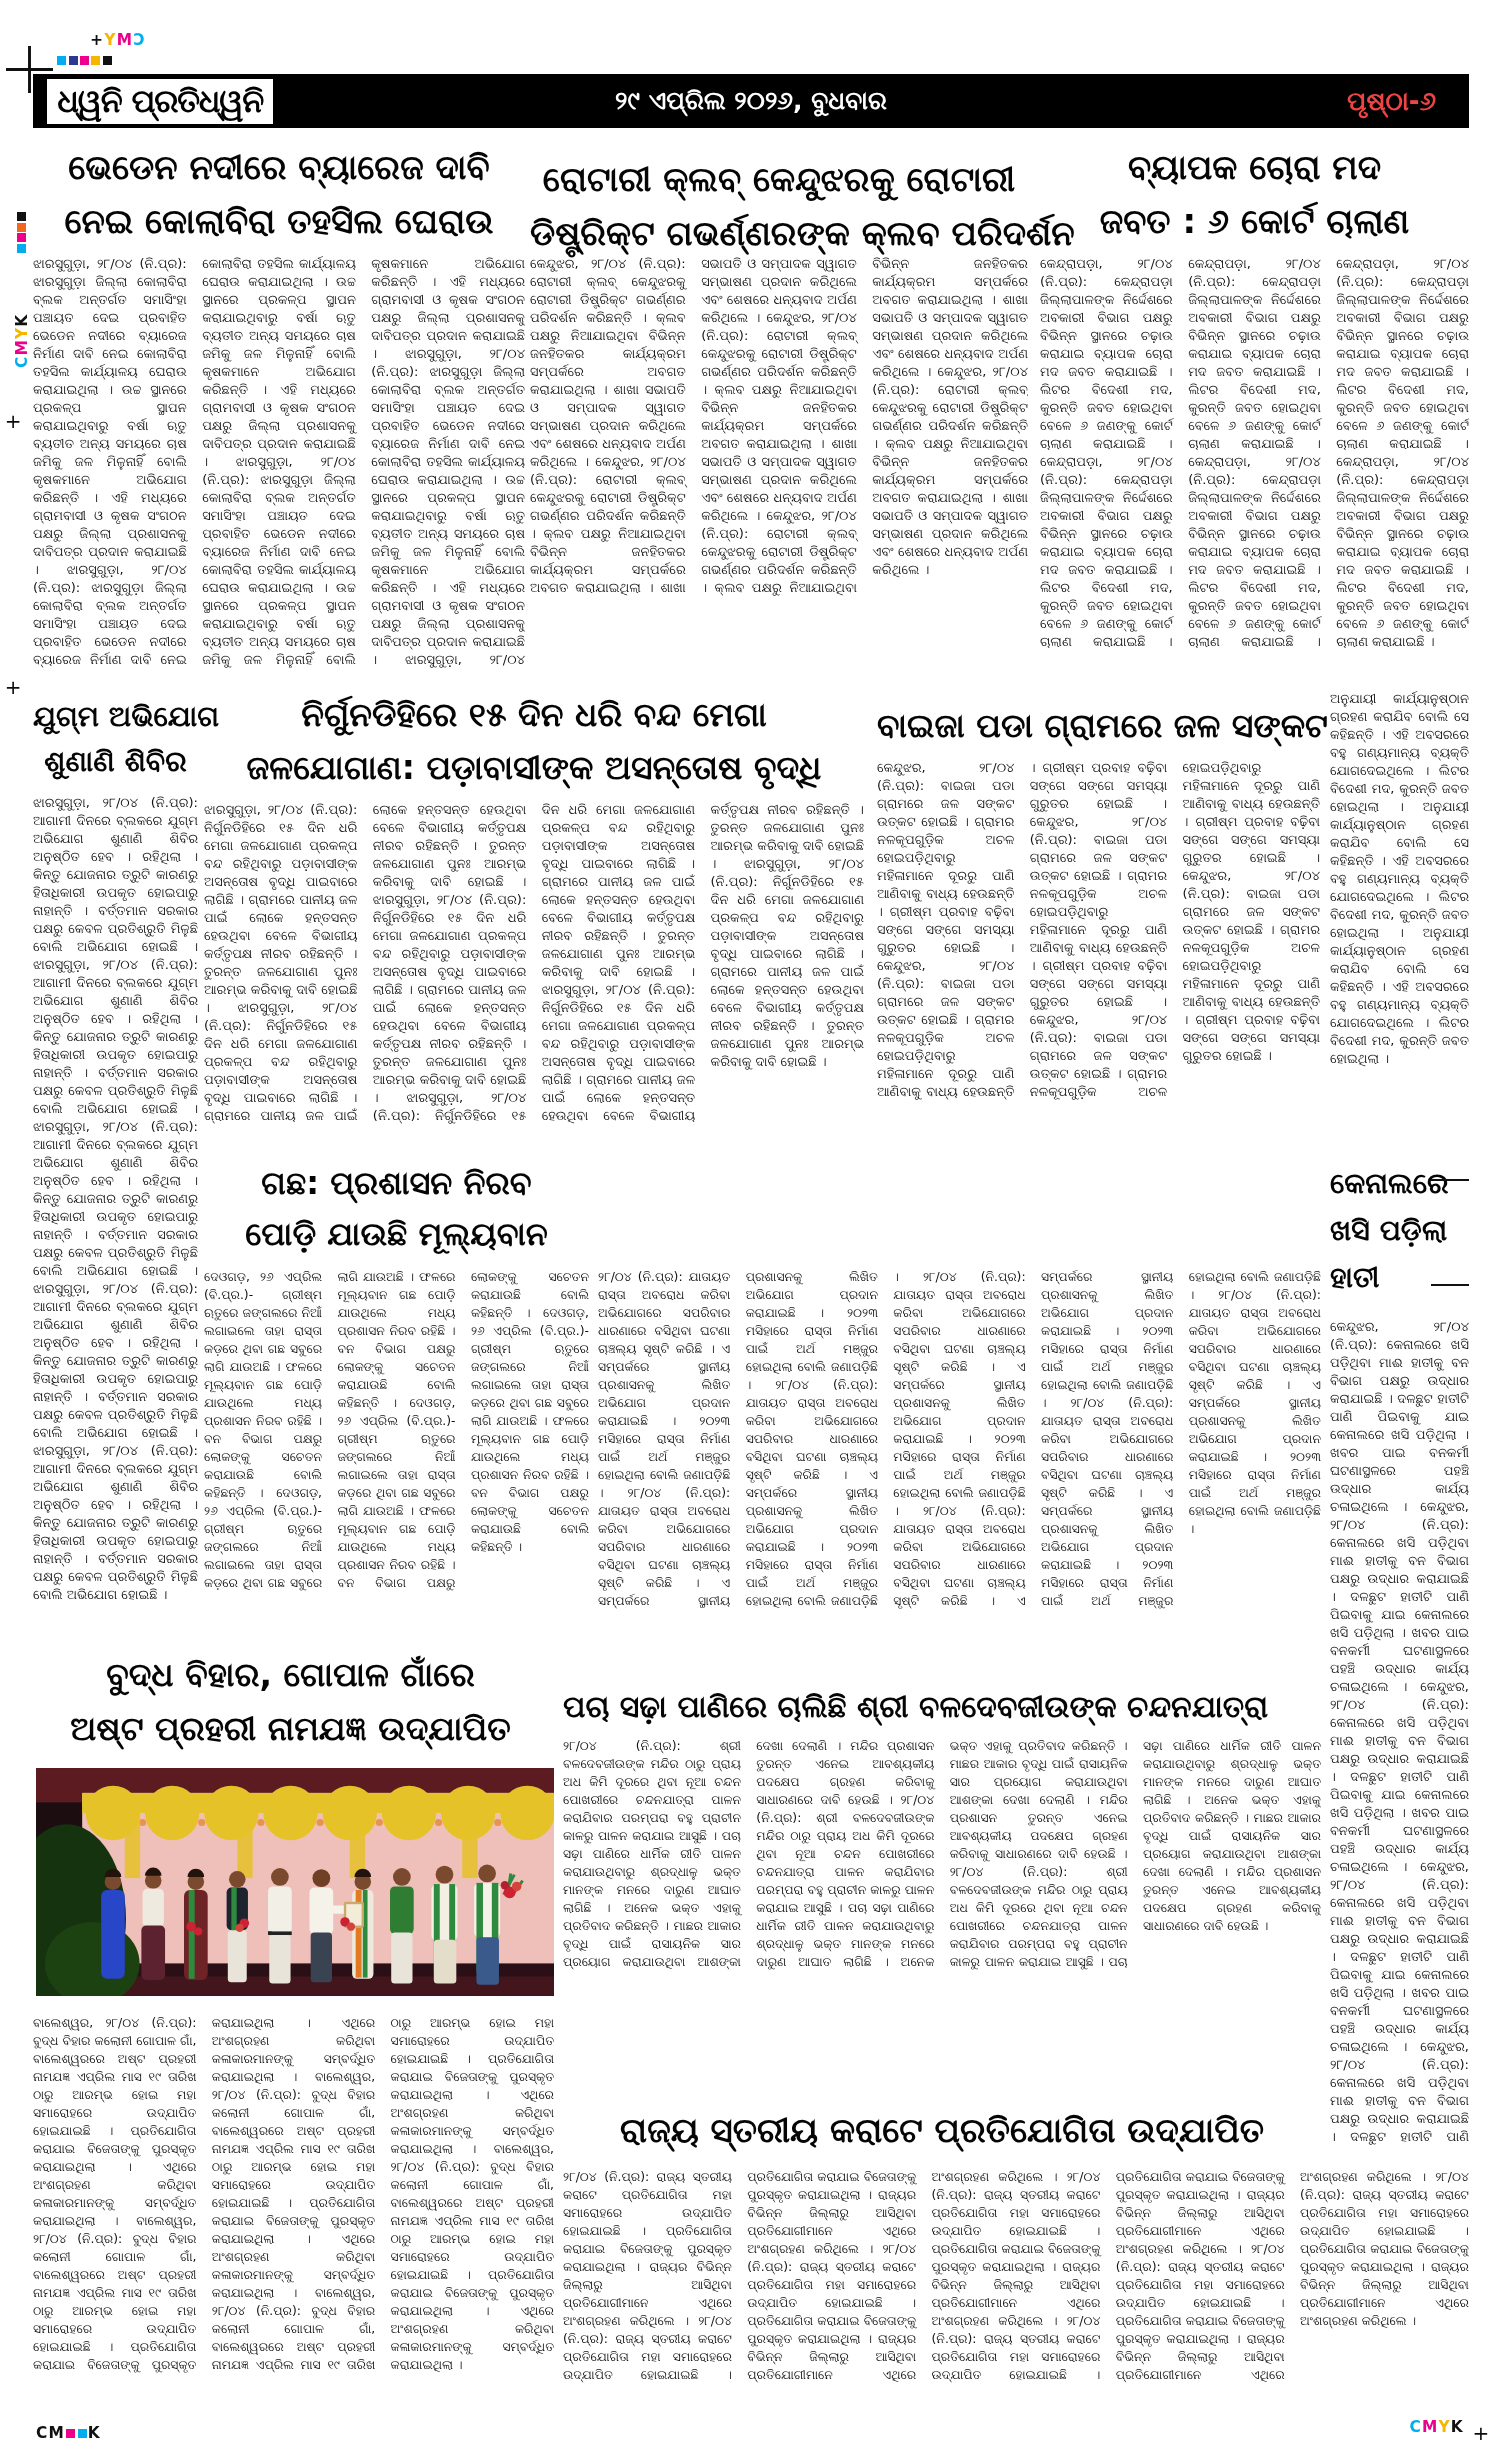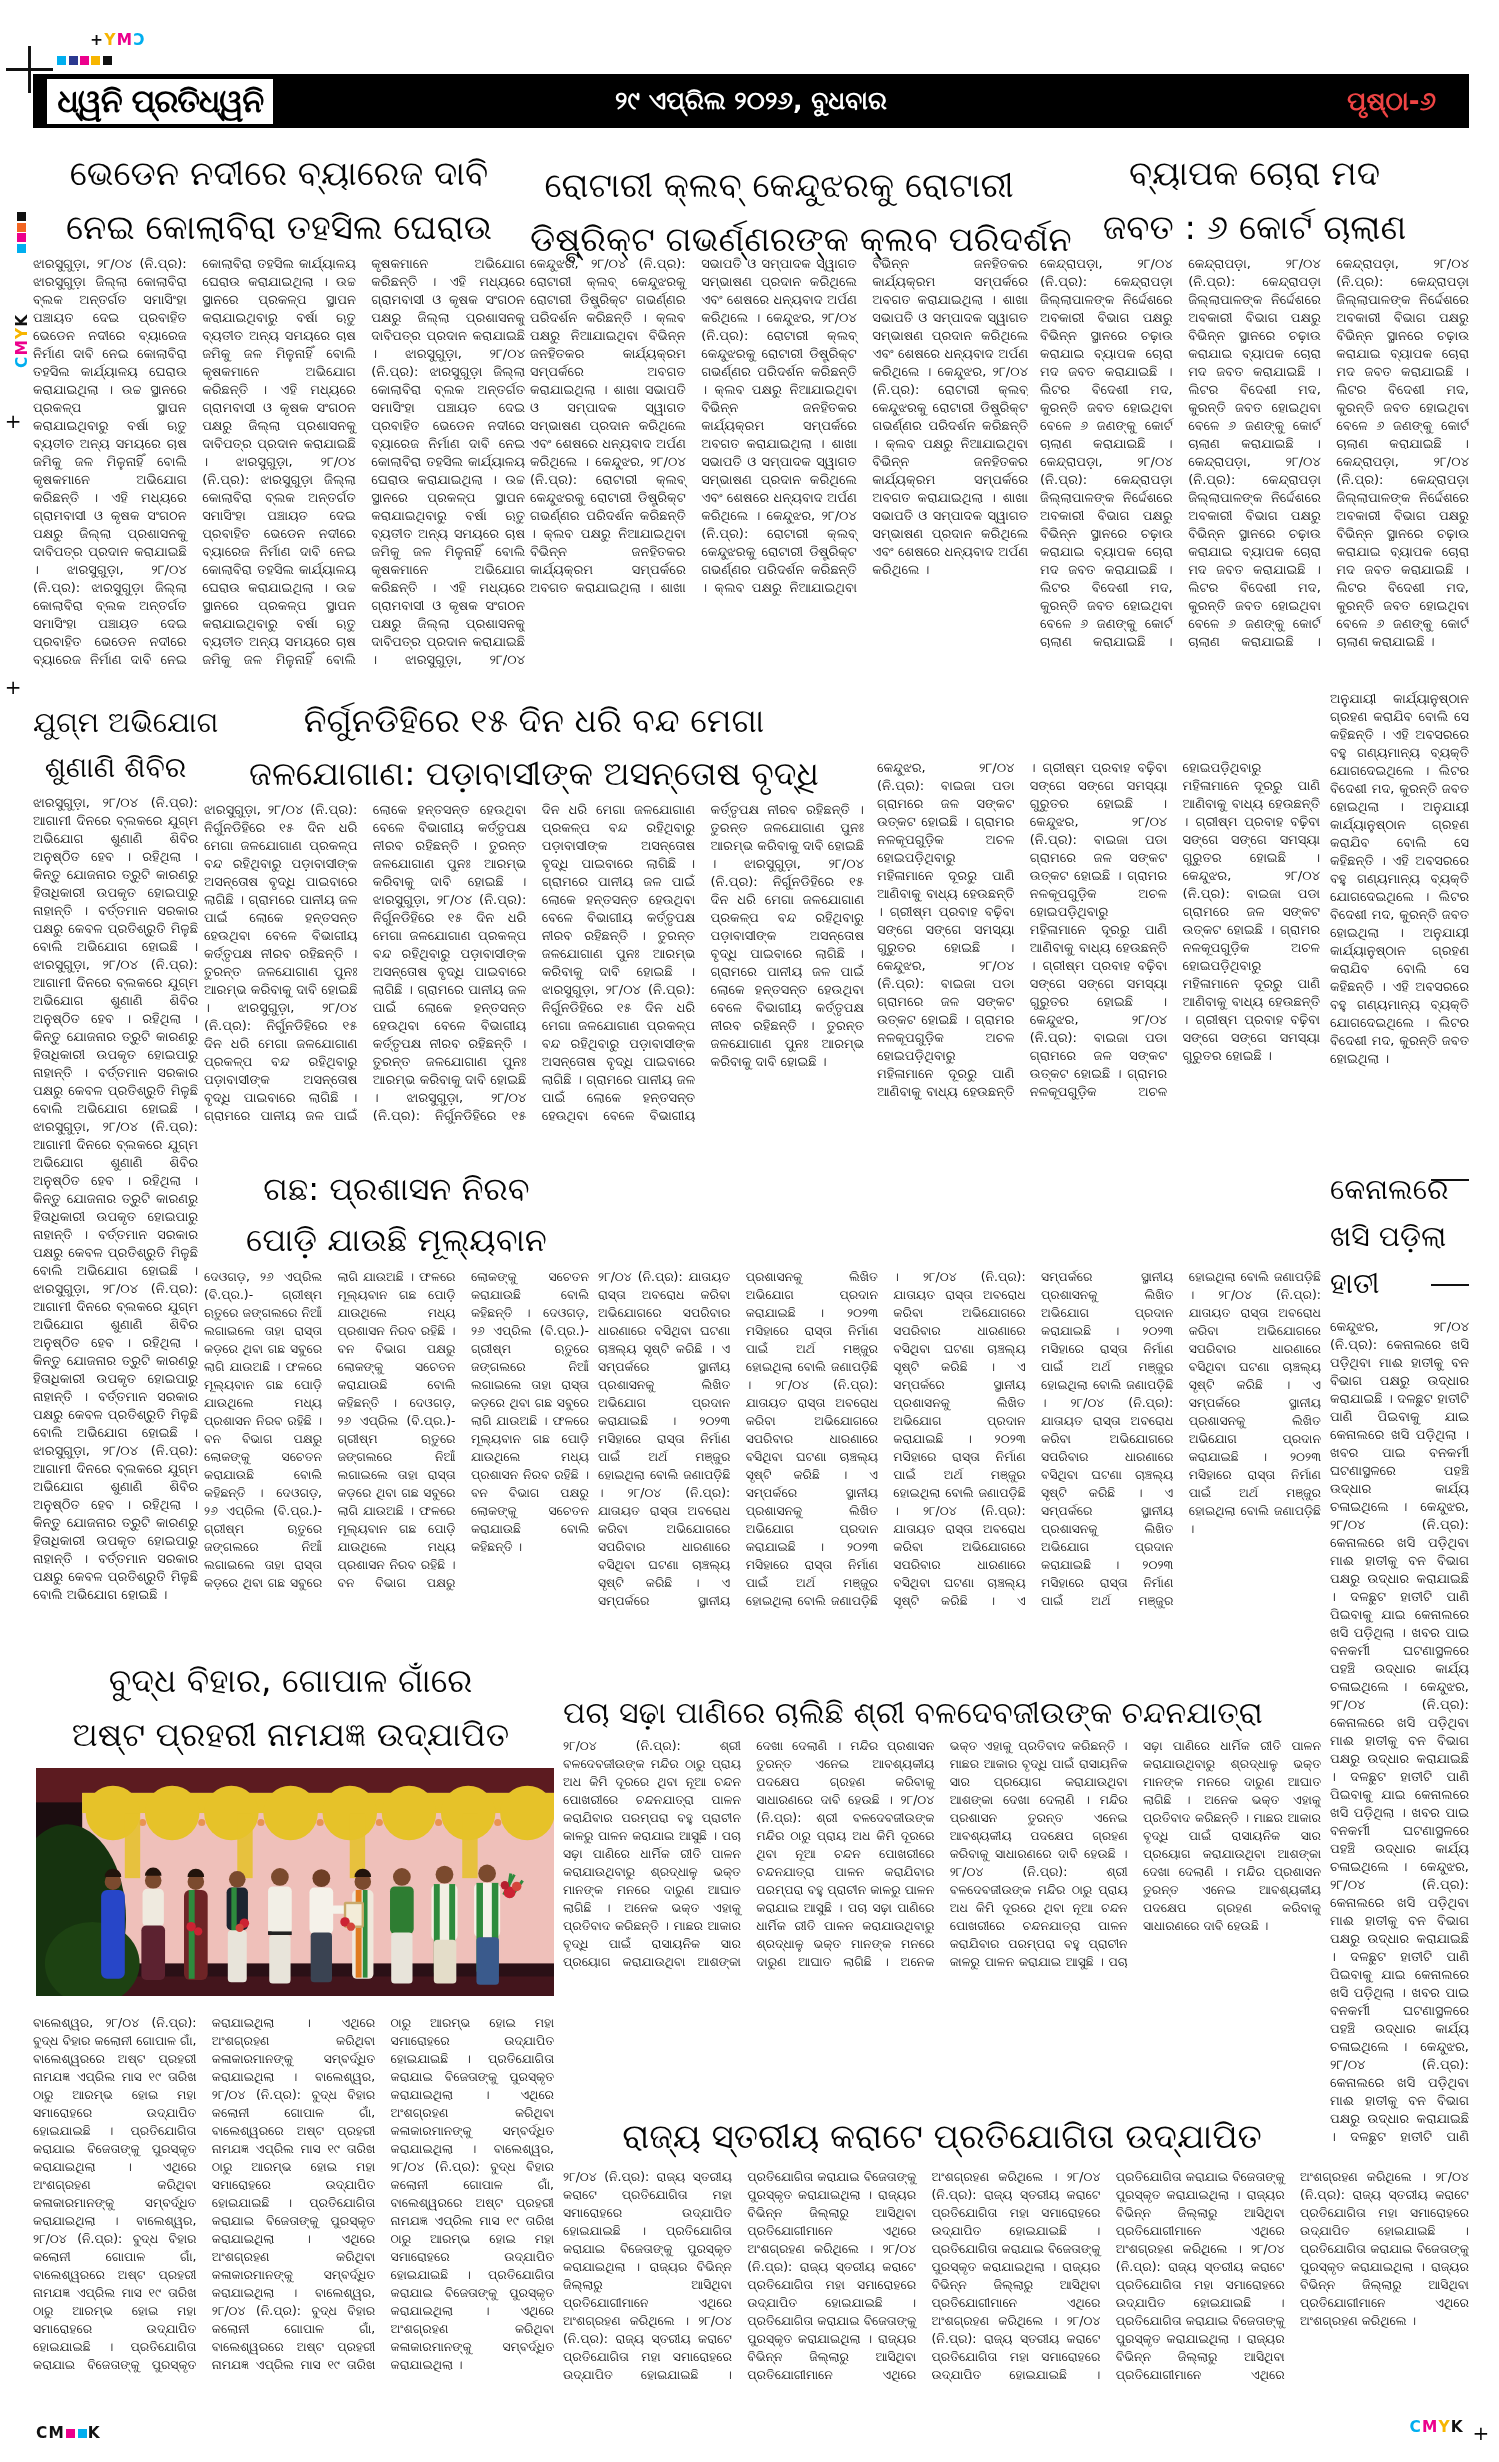--- a/index.html
+++ b/index.html
@@ -8,21 +8,21 @@
   .abs{position:absolute;}
   
   #masthead-bar{left:33px;top:74px;width:1436px;height:54px;background:#000;display:flex;align-items:center;}
   #logo-box{position:absolute;left:14.2px;top:4.7px;width:226px;height:45px;background:#fff;
             display:flex;align-items:center;justify-content:center;}
   #logo-box span{font-weight:bold;font-size:32px;letter-spacing:-1.2px;color:#000;
             text-shadow:0 0 1.2px #fff, 0 0 0.6px #fff;}
   .bar-date{position:absolute;left:0;width:100%;text-align:center;color:#fff;font-size:25px;font-weight:bold;}
   .bar-page{position:absolute;right:33px;color:#ef4444;font-size:26px;font-weight:bold;}
   
-  .hl{font-weight:normal;text-align:center;color:#050505;margin-top:6px;}
+  .hl{font-weight:bold;text-align:center;color:#050505;}
   .hl div{white-space:nowrap;}
   .hl-left{text-align:left;}
   
   .bt{text-align:justify;font-size:13px;line-height:18px;overflow:hidden;color:#121212;
       column-gap:15.4px;word-break:break-word;}
   .c1{column-count:1}.c3{column-count:3}.c4{column-count:4}.c5{column-count:5}
   
   .mark{font-size:15.4px;font-weight:bold;letter-spacing:1.2px;}
   .sq{display:inline-block;width:9px;height:9px;margin:0 1.2px;vertical-align:middle;}
   .cC{color:#00aeef}.cM{color:#ec008c}.cY{color:#f7b500}.cK{color:#111}
@@ -90,20 +90,23 @@
     <div>ଶୁଣାଣି ଶିବିର</div>
   </div>
   <div class="abs bt c1" style="left:33px;top:794px;width:165px;height:841px;">ଝାରସୁଗୁଡ଼ା, ୨୮/୦୪ (ନି.ପ୍ର): ଆଗାମୀ ଦିନରେ ବ୍ଲକରେ ଯୁଗ୍ମ ଅଭିଯୋଗ ଶୁଣାଣି ଶିବିର ଅନୁଷ୍ଠିତ ହେବ । ରହିଥିଲା । କିନ୍ତୁ ଯୋଜନାର ତ୍ରୁଟି କାରଣରୁ ହିତାଧିକାରୀ ଉପକୃତ ହୋଇପାରୁ ନାହାନ୍ତି । ବର୍ତ୍ତମାନ ସରକାର ପକ୍ଷରୁ କେବଳ ପ୍ରତିଶ୍ରୁତି ମିଳୁଛି ବୋଲି ଅଭିଯୋଗ ହୋଇଛି । ଝାରସୁଗୁଡ଼ା, ୨୮/୦୪ (ନି.ପ୍ର): ଆଗାମୀ ଦିନରେ ବ୍ଲକରେ ଯୁଗ୍ମ ଅଭିଯୋଗ ଶୁଣାଣି ଶିବିର ଅନୁଷ୍ଠିତ ହେବ । ରହିଥିଲା । କିନ୍ତୁ ଯୋଜନାର ତ୍ରୁଟି କାରଣରୁ ହିତାଧିକାରୀ ଉପକୃତ ହୋଇପାରୁ ନାହାନ୍ତି । ବର୍ତ୍ତମାନ ସରକାର ପକ୍ଷରୁ କେବଳ ପ୍ରତିଶ୍ରୁତି ମିଳୁଛି ବୋଲି ଅଭିଯୋଗ ହୋଇଛି । ଝାରସୁଗୁଡ଼ା, ୨୮/୦୪ (ନି.ପ୍ର): ଆଗାମୀ ଦିନରେ ବ୍ଲକରେ ଯୁଗ୍ମ ଅଭିଯୋଗ ଶୁଣାଣି ଶିବିର ଅନୁଷ୍ଠିତ ହେବ । ରହିଥିଲା । କିନ୍ତୁ ଯୋଜନାର ତ୍ରୁଟି କାରଣରୁ ହିତାଧିକାରୀ ଉପକୃତ ହୋଇପାରୁ ନାହାନ୍ତି । ବର୍ତ୍ତମାନ ସରକାର ପକ୍ଷରୁ କେବଳ ପ୍ରତିଶ୍ରୁତି ମିଳୁଛି ବୋଲି ଅଭିଯୋଗ ହୋଇଛି । ଝାରସୁଗୁଡ଼ା, ୨୮/୦୪ (ନି.ପ୍ର): ଆଗାମୀ ଦିନରେ ବ୍ଲକରେ ଯୁଗ୍ମ ଅଭିଯୋଗ ଶୁଣାଣି ଶିବିର ଅନୁଷ୍ଠିତ ହେବ । ରହିଥିଲା । କିନ୍ତୁ ଯୋଜନାର ତ୍ରୁଟି କାରଣରୁ ହିତାଧିକାରୀ ଉପକୃତ ହୋଇପାରୁ ନାହାନ୍ତି । ବର୍ତ୍ତମାନ ସରକାର ପକ୍ଷରୁ କେବଳ ପ୍ରତିଶ୍ରୁତି ମିଳୁଛି ବୋଲି ଅଭିଯୋଗ ହୋଇଛି । ଝାରସୁଗୁଡ଼ା, ୨୮/୦୪ (ନି.ପ୍ର): ଆଗାମୀ ଦିନରେ ବ୍ଲକରେ ଯୁଗ୍ମ ଅଭିଯୋଗ ଶୁଣାଣି ଶିବିର ଅନୁଷ୍ଠିତ ହେବ । ରହିଥିଲା । କିନ୍ତୁ ଯୋଜନାର ତ୍ରୁଟି କାରଣରୁ ହିତାଧିକାରୀ ଉପକୃତ ହୋଇପାରୁ ନାହାନ୍ତି । ବର୍ତ୍ତମାନ ସରକାର ପକ୍ଷରୁ କେବଳ ପ୍ରତିଶ୍ରୁତି ମିଳୁଛି ବୋଲି ଅଭିଯୋଗ ହୋଇଛି ।</div>
 
   <div class="abs hl" style="left:204px;top:688px;width:660px;font-size:33px;line-height:53px;">
     <div>ନିର୍ଗୁନଡିହିରେ ୧୫ ଦିନ ଧରି ବନ୍ଦ ମେଗା</div>
     <div>ଜଳଯୋଗାଣ: ପଡ଼ାବାସୀଙ୍କ ଅସନ୍ତୋଷ ବୃଦ୍ଧି</div>
   </div>
   <div class="abs bt c4" style="left:204px;top:801px;width:660px;height:344px;">ଝାରସୁଗୁଡ଼ା, ୨୮/୦୪ (ନି.ପ୍ର): ନିର୍ଗୁନଡିହିରେ ୧୫ ଦିନ ଧରି ମେଗା ଜଳଯୋଗାଣ ପ୍ରକଳ୍ପ ବନ୍ଦ ରହିଥିବାରୁ ପଡ଼ାବାସୀଙ୍କ ଅସନ୍ତୋଷ ବୃଦ୍ଧି ପାଇବାରେ ଲାଗିଛି । ଗ୍ରାମରେ ପାନୀୟ ଜଳ ପାଇଁ ଲୋକେ ହନ୍ତସନ୍ତ ହେଉଥିବା ବେଳେ ବିଭାଗୀୟ କର୍ତ୍ତୃପକ୍ଷ ନୀରବ ରହିଛନ୍ତି । ତୁରନ୍ତ ଜଳଯୋଗାଣ ପୁନଃ ଆରମ୍ଭ କରିବାକୁ ଦାବି ହୋଇଛି । ଝାରସୁଗୁଡ଼ା, ୨୮/୦୪ (ନି.ପ୍ର): ନିର୍ଗୁନଡିହିରେ ୧୫ ଦିନ ଧରି ମେଗା ଜଳଯୋଗାଣ ପ୍ରକଳ୍ପ ବନ୍ଦ ରହିଥିବାରୁ ପଡ଼ାବାସୀଙ୍କ ଅସନ୍ତୋଷ ବୃଦ୍ଧି ପାଇବାରେ ଲାଗିଛି । ଗ୍ରାମରେ ପାନୀୟ ଜଳ ପାଇଁ ଲୋକେ ହନ୍ତସନ୍ତ ହେଉଥିବା ବେଳେ ବିଭାଗୀୟ କର୍ତ୍ତୃପକ୍ଷ ନୀରବ ରହିଛନ୍ତି । ତୁରନ୍ତ ଜଳଯୋଗାଣ ପୁନଃ ଆରମ୍ଭ କରିବାକୁ ଦାବି ହୋଇଛି । ଝାରସୁଗୁଡ଼ା, ୨୮/୦୪ (ନି.ପ୍ର): ନିର୍ଗୁନଡିହିରେ ୧୫ ଦିନ ଧରି ମେଗା ଜଳଯୋଗାଣ ପ୍ରକଳ୍ପ ବନ୍ଦ ରହିଥିବାରୁ ପଡ଼ାବାସୀଙ୍କ ଅସନ୍ତୋଷ ବୃଦ୍ଧି ପାଇବାରେ ଲାଗିଛି । ଗ୍ରାମରେ ପାନୀୟ ଜଳ ପାଇଁ ଲୋକେ ହନ୍ତସନ୍ତ ହେଉଥିବା ବେଳେ ବିଭାଗୀୟ କର୍ତ୍ତୃପକ୍ଷ ନୀରବ ରହିଛନ୍ତି । ତୁରନ୍ତ ଜଳଯୋଗାଣ ପୁନଃ ଆରମ୍ଭ କରିବାକୁ ଦାବି ହୋଇଛି । ଝାରସୁଗୁଡ଼ା, ୨୮/୦୪ (ନି.ପ୍ର): ନିର୍ଗୁନଡିହିରେ ୧୫ ଦିନ ଧରି ମେଗା ଜଳଯୋଗାଣ ପ୍ରକଳ୍ପ ବନ୍ଦ ରହିଥିବାରୁ ପଡ଼ାବାସୀଙ୍କ ଅସନ୍ତୋଷ ବୃଦ୍ଧି ପାଇବାରେ ଲାଗିଛି । ଗ୍ରାମରେ ପାନୀୟ ଜଳ ପାଇଁ ଲୋକେ ହନ୍ତସନ୍ତ ହେଉଥିବା ବେଳେ ବିଭାଗୀୟ କର୍ତ୍ତୃପକ୍ଷ ନୀରବ ରହିଛନ୍ତି । ତୁରନ୍ତ ଜଳଯୋଗାଣ ପୁନଃ ଆରମ୍ଭ କରିବାକୁ ଦାବି ହୋଇଛି । ଝାରସୁଗୁଡ଼ା, ୨୮/୦୪ (ନି.ପ୍ର): ନିର୍ଗୁନଡିହିରେ ୧୫ ଦିନ ଧରି ମେଗା ଜଳଯୋଗାଣ ପ୍ରକଳ୍ପ ବନ୍ଦ ରହିଥିବାରୁ ପଡ଼ାବାସୀଙ୍କ ଅସନ୍ତୋଷ ବୃଦ୍ଧି ପାଇବାରେ ଲାଗିଛି । ଗ୍ରାମରେ ପାନୀୟ ଜଳ ପାଇଁ ଲୋକେ ହନ୍ତସନ୍ତ ହେଉଥିବା ବେଳେ ବିଭାଗୀୟ କର୍ତ୍ତୃପକ୍ଷ ନୀରବ ରହିଛନ୍ତି । ତୁରନ୍ତ ଜଳଯୋଗାଣ ପୁନଃ ଆରମ୍ଭ କରିବାକୁ ଦାବି ହୋଇଛି । ଝାରସୁଗୁଡ଼ା, ୨୮/୦୪ (ନି.ପ୍ର): ନିର୍ଗୁନଡିହିରେ ୧୫ ଦିନ ଧରି ମେଗା ଜଳଯୋଗାଣ ପ୍ରକଳ୍ପ ବନ୍ଦ ରହିଥିବାରୁ ପଡ଼ାବାସୀଙ୍କ ଅସନ୍ତୋଷ ବୃଦ୍ଧି ପାଇବାରେ ଲାଗିଛି । ଗ୍ରାମରେ ପାନୀୟ ଜଳ ପାଇଁ ଲୋକେ ହନ୍ତସନ୍ତ ହେଉଥିବା ବେଳେ ବିଭାଗୀୟ କର୍ତ୍ତୃପକ୍ଷ ନୀରବ ରହିଛନ୍ତି । ତୁରନ୍ତ ଜଳଯୋଗାଣ ପୁନଃ ଆରମ୍ଭ କରିବାକୁ ଦାବି ହୋଇଛି ।</div>
 
+  <div class="abs hl" style="left:877px;top:700px;width:443px;font-size:33px;line-height:52px;">
+    <div>ବାଇଜା ପଡା ଗ୍ରାମରେ ଜଳ ସଙ୍କଟ</div>
+  </div>
   <div class="abs bt c3" style="left:877px;top:759px;width:443px;height:385px;">କେନ୍ଦୁଝର, ୨୮/୦୪ (ନି.ପ୍ର): ବାଇଜା ପଡା ଗ୍ରାମରେ ଜଳ ସଙ୍କଟ ଉତ୍କଟ ହୋଇଛି । ଗ୍ରାମର ନଳକୂପଗୁଡ଼ିକ ଅଚଳ ହୋଇପଡ଼ିଥିବାରୁ ମହିଳାମାନେ ଦୂରରୁ ପାଣି ଆଣିବାକୁ ବାଧ୍ୟ ହେଉଛନ୍ତି । ଗ୍ରୀଷ୍ମ ପ୍ରବାହ ବଢ଼ିବା ସଙ୍ଗେ ସଙ୍ଗେ ସମସ୍ୟା ଗୁରୁତର ହୋଇଛି । କେନ୍ଦୁଝର, ୨୮/୦୪ (ନି.ପ୍ର): ବାଇଜା ପଡା ଗ୍ରାମରେ ଜଳ ସଙ୍କଟ ଉତ୍କଟ ହୋଇଛି । ଗ୍ରାମର ନଳକୂପଗୁଡ଼ିକ ଅଚଳ ହୋଇପଡ଼ିଥିବାରୁ ମହିଳାମାନେ ଦୂରରୁ ପାଣି ଆଣିବାକୁ ବାଧ୍ୟ ହେଉଛନ୍ତି । ଗ୍ରୀଷ୍ମ ପ୍ରବାହ ବଢ଼ିବା ସଙ୍ଗେ ସଙ୍ଗେ ସମସ୍ୟା ଗୁରୁତର ହୋଇଛି । କେନ୍ଦୁଝର, ୨୮/୦୪ (ନି.ପ୍ର): ବାଇଜା ପଡା ଗ୍ରାମରେ ଜଳ ସଙ୍କଟ ଉତ୍କଟ ହୋଇଛି । ଗ୍ରାମର ନଳକୂପଗୁଡ଼ିକ ଅଚଳ ହୋଇପଡ଼ିଥିବାରୁ ମହିଳାମାନେ ଦୂରରୁ ପାଣି ଆଣିବାକୁ ବାଧ୍ୟ ହେଉଛନ୍ତି । ଗ୍ରୀଷ୍ମ ପ୍ରବାହ ବଢ଼ିବା ସଙ୍ଗେ ସଙ୍ଗେ ସମସ୍ୟା ଗୁରୁତର ହୋଇଛି । କେନ୍ଦୁଝର, ୨୮/୦୪ (ନି.ପ୍ର): ବାଇଜା ପଡା ଗ୍ରାମରେ ଜଳ ସଙ୍କଟ ଉତ୍କଟ ହୋଇଛି । ଗ୍ରାମର ନଳକୂପଗୁଡ଼ିକ ଅଚଳ ହୋଇପଡ଼ିଥିବାରୁ ମହିଳାମାନେ ଦୂରରୁ ପାଣି ଆଣିବାକୁ ବାଧ୍ୟ ହେଉଛନ୍ତି । ଗ୍ରୀଷ୍ମ ପ୍ରବାହ ବଢ଼ିବା ସଙ୍ଗେ ସଙ୍ଗେ ସମସ୍ୟା ଗୁରୁତର ହୋଇଛି । କେନ୍ଦୁଝର, ୨୮/୦୪ (ନି.ପ୍ର): ବାଇଜା ପଡା ଗ୍ରାମରେ ଜଳ ସଙ୍କଟ ଉତ୍କଟ ହୋଇଛି । ଗ୍ରାମର ନଳକୂପଗୁଡ଼ିକ ଅଚଳ ହୋଇପଡ଼ିଥିବାରୁ ମହିଳାମାନେ ଦୂରରୁ ପାଣି ଆଣିବାକୁ ବାଧ୍ୟ ହେଉଛନ୍ତି । ଗ୍ରୀଷ୍ମ ପ୍ରବାହ ବଢ଼ିବା ସଙ୍ଗେ ସଙ୍ଗେ ସମସ୍ୟା ଗୁରୁତର ହୋଇଛି ।</div>
 
   <div class="abs bt c1" style="left:1330px;top:690px;width:139px;height:455px;">ଅନୁଯାୟୀ କାର୍ଯ୍ୟାନୁଷ୍ଠାନ ଗ୍ରହଣ କରାଯିବ ବୋଲି ସେ କହିଛନ୍ତି । ଏହି ଅବସରରେ ବହୁ ଗଣ୍ୟମାନ୍ୟ ବ୍ୟକ୍ତି ଯୋଗଦେଇଥିଲେ । ଲିଟର ବିଦେଶୀ ମଦ, କୁରନ୍ତି ଜବତ ହୋଇଥିଲା । ଅନୁଯାୟୀ କାର୍ଯ୍ୟାନୁଷ୍ଠାନ ଗ୍ରହଣ କରାଯିବ ବୋଲି ସେ କହିଛନ୍ତି । ଏହି ଅବସରରେ ବହୁ ଗଣ୍ୟମାନ୍ୟ ବ୍ୟକ୍ତି ଯୋଗଦେଇଥିଲେ । ଲିଟର ବିଦେଶୀ ମଦ, କୁରନ୍ତି ଜବତ ହୋଇଥିଲା । ଅନୁଯାୟୀ କାର୍ଯ୍ୟାନୁଷ୍ଠାନ ଗ୍ରହଣ କରାଯିବ ବୋଲି ସେ କହିଛନ୍ତି । ଏହି ଅବସରରେ ବହୁ ଗଣ୍ୟମାନ୍ୟ ବ୍ୟକ୍ତି ଯୋଗଦେଇଥିଲେ । ଲିଟର ବିଦେଶୀ ମଦ, କୁରନ୍ତି ଜବତ ହୋଇଥିଲା ।</div>
 
   <div class="abs hl" style="left:204px;top:1158px;width:385px;font-size:32px;line-height:51px;">
     <div>ଗଛ: ପ୍ରଶାସନ ନିରବ</div>
     <div>ପୋଡ଼ି ଯାଉଛି ମୂଲ୍ୟବାନ</div>
   </div>
   <div class="abs bt c3" style="left:204px;top:1268px;width:385px;height:370px;font-size:12.4px;">ଦେଓଗଡ଼, ୨୬ ଏପ୍ରିଲ (ବି.ପ୍ର.)- ଗ୍ରୀଷ୍ମ ଋତୁରେ ଜଙ୍ଗଲରେ ନିଆଁ ଲଗାଇଲେ ତାହା ରାସ୍ତା କଡ଼ରେ ଥିବା ଗଛ ସବୁରେ ଲାଗି ଯାଉଅଛି । ଫଳରେ ମୂଲ୍ୟବାନ ଗଛ ପୋଡ଼ି ଯାଉଥିଲେ ମଧ୍ୟ ପ୍ରଶାସନ ନିରବ ରହିଛି । ବନ ବିଭାଗ ପକ୍ଷରୁ ଲୋକଙ୍କୁ ସଚେତନ କରାଯାଉଛି ବୋଲି କହିଛନ୍ତି । ଦେଓଗଡ଼, ୨୬ ଏପ୍ରିଲ (ବି.ପ୍ର.)- ଗ୍ରୀଷ୍ମ ଋତୁରେ ଜଙ୍ଗଲରେ ନିଆଁ ଲଗାଇଲେ ତାହା ରାସ୍ତା କଡ଼ରେ ଥିବା ଗଛ ସବୁରେ ଲାଗି ଯାଉଅଛି । ଫଳରେ ମୂଲ୍ୟବାନ ଗଛ ପୋଡ଼ି ଯାଉଥିଲେ ମଧ୍ୟ ପ୍ରଶାସନ ନିରବ ରହିଛି । ବନ ବିଭାଗ ପକ୍ଷରୁ ଲୋକଙ୍କୁ ସଚେତନ କରାଯାଉଛି ବୋଲି କହିଛନ୍ତି । ଦେଓଗଡ଼, ୨୬ ଏପ୍ରିଲ (ବି.ପ୍ର.)- ଗ୍ରୀଷ୍ମ ଋତୁରେ ଜଙ୍ଗଲରେ ନିଆଁ ଲଗାଇଲେ ତାହା ରାସ୍ତା କଡ଼ରେ ଥିବା ଗଛ ସବୁରେ ଲାଗି ଯାଉଅଛି । ଫଳରେ ମୂଲ୍ୟବାନ ଗଛ ପୋଡ଼ି ଯାଉଥିଲେ ମଧ୍ୟ ପ୍ରଶାସନ ନିରବ ରହିଛି । ବନ ବିଭାଗ ପକ୍ଷରୁ ଲୋକଙ୍କୁ ସଚେତନ କରାଯାଉଛି ବୋଲି କହିଛନ୍ତି । ଦେଓଗଡ଼, ୨୬ ଏପ୍ରିଲ (ବି.ପ୍ର.)- ଗ୍ରୀଷ୍ମ ଋତୁରେ ଜଙ୍ଗଲରେ ନିଆଁ ଲଗାଇଲେ ତାହା ରାସ୍ତା କଡ଼ରେ ଥିବା ଗଛ ସବୁରେ ଲାଗି ଯାଉଅଛି । ଫଳରେ ମୂଲ୍ୟବାନ ଗଛ ପୋଡ଼ି ଯାଉଥିଲେ ମଧ୍ୟ ପ୍ରଶାସନ ନିରବ ରହିଛି । ବନ ବିଭାଗ ପକ୍ଷରୁ ଲୋକଙ୍କୁ ସଚେତନ କରାଯାଉଛି ବୋଲି କହିଛନ୍ତି ।</div>
 

